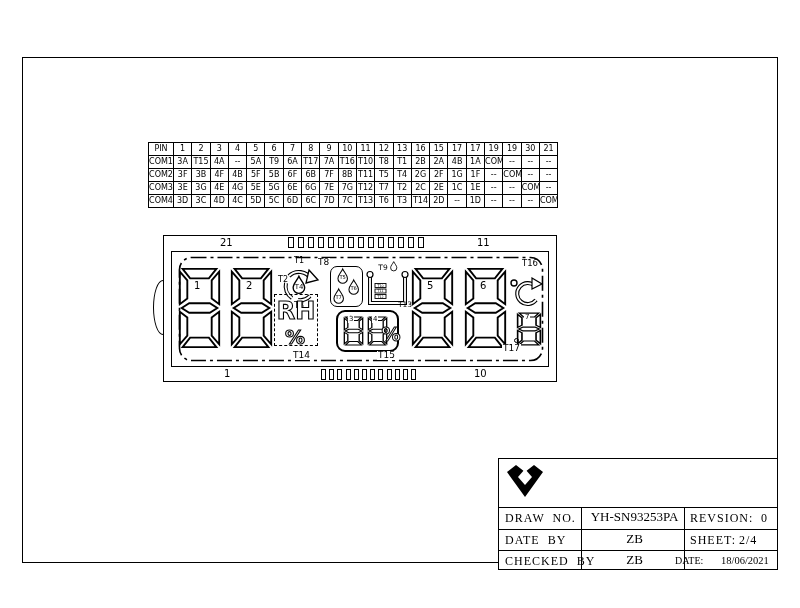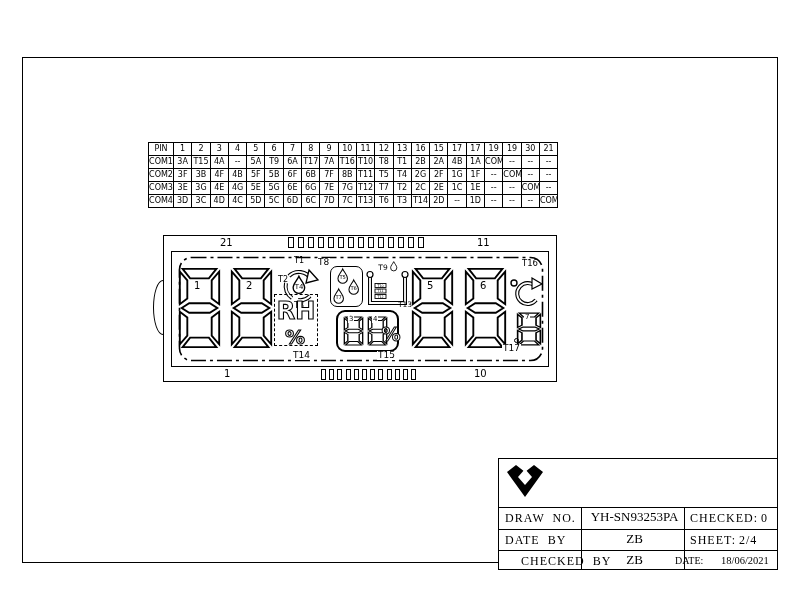--- a/index.html
+++ b/index.html
@@ -395,26 +395,26 @@
     </svg>
 
     <div class="tb-hline" style="top:48px;"></div>
     <div class="tb-hline" style="top:70px;"></div>
     <div class="tb-hline" style="top:91px;"></div>
     <div class="tb-vline" style="left:82px;top:48px;bottom:0;"></div>
     <div class="tb-vline" style="left:185px;top:48px;bottom:0;"></div>
 
     <span class="tb-key" style="left:6px;top:53px;">DRAW NO.</span>
     <span class="tb-val" style="left:86px;top:51px;width:99px;text-align:center;">YH-SN93253PA</span>
-    <span class="tb-key" style="left:191px;top:53px;">CHECKED:</span>
+    <span class="tb-key" style="left:191px;top:53px;">REVSION:</span>
     <span class="tb-key" style="left:262px;top:53px;">0</span>
 
     <span class="tb-key" style="left:6px;top:75px;">DATE BY</span>
     <span class="tb-val" style="left:86px;top:73px;width:99px;text-align:center;">ZB</span>
     <span class="tb-key" style="left:191px;top:75px;">SHEET:</span>
     <span class="tb-key" style="left:240px;top:75px;">2/4</span>
 
-    <span class="tb-key" style="left:6px;top:96px;margin-left:16px;">CHECKED BY</span>
+    <span class="tb-key" style="left:6px;top:96px;">CHECKED BY</span>
     <span class="tb-val" style="left:86px;top:94px;width:99px;text-align:center;">ZB</span>
     <span class="tb-key" style="left:176px;top:97px;font-size:10px;letter-spacing:0;">DATE:</span>
     <span class="tb-key" style="left:222px;top:97px;font-size:10.5px;letter-spacing:0;">18/06/2021</span>
   </div>
 </div>
 
 </body></html>

